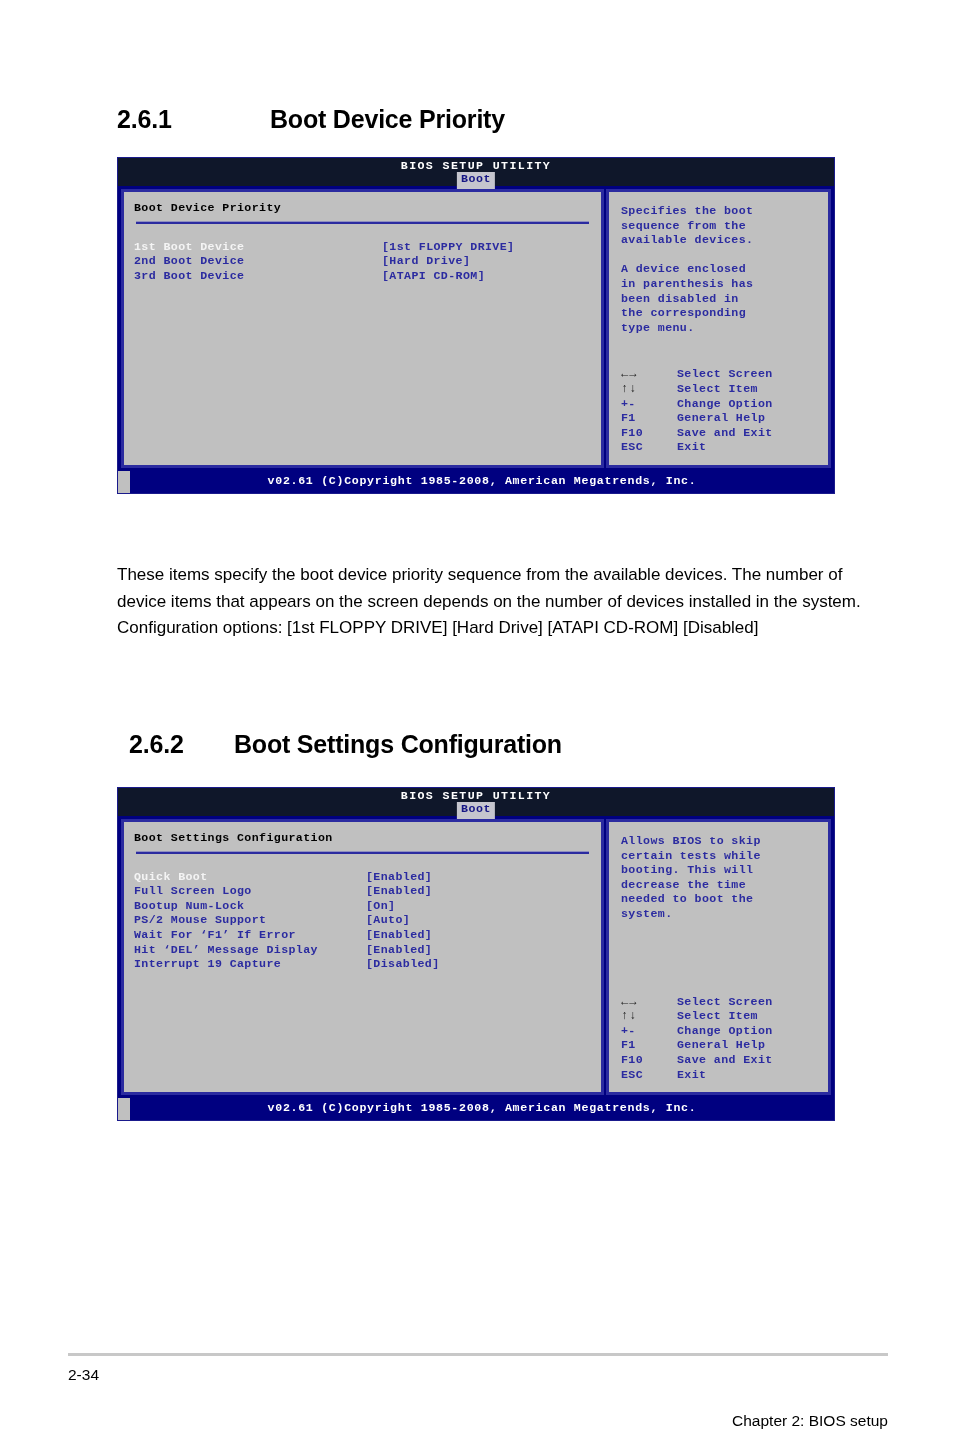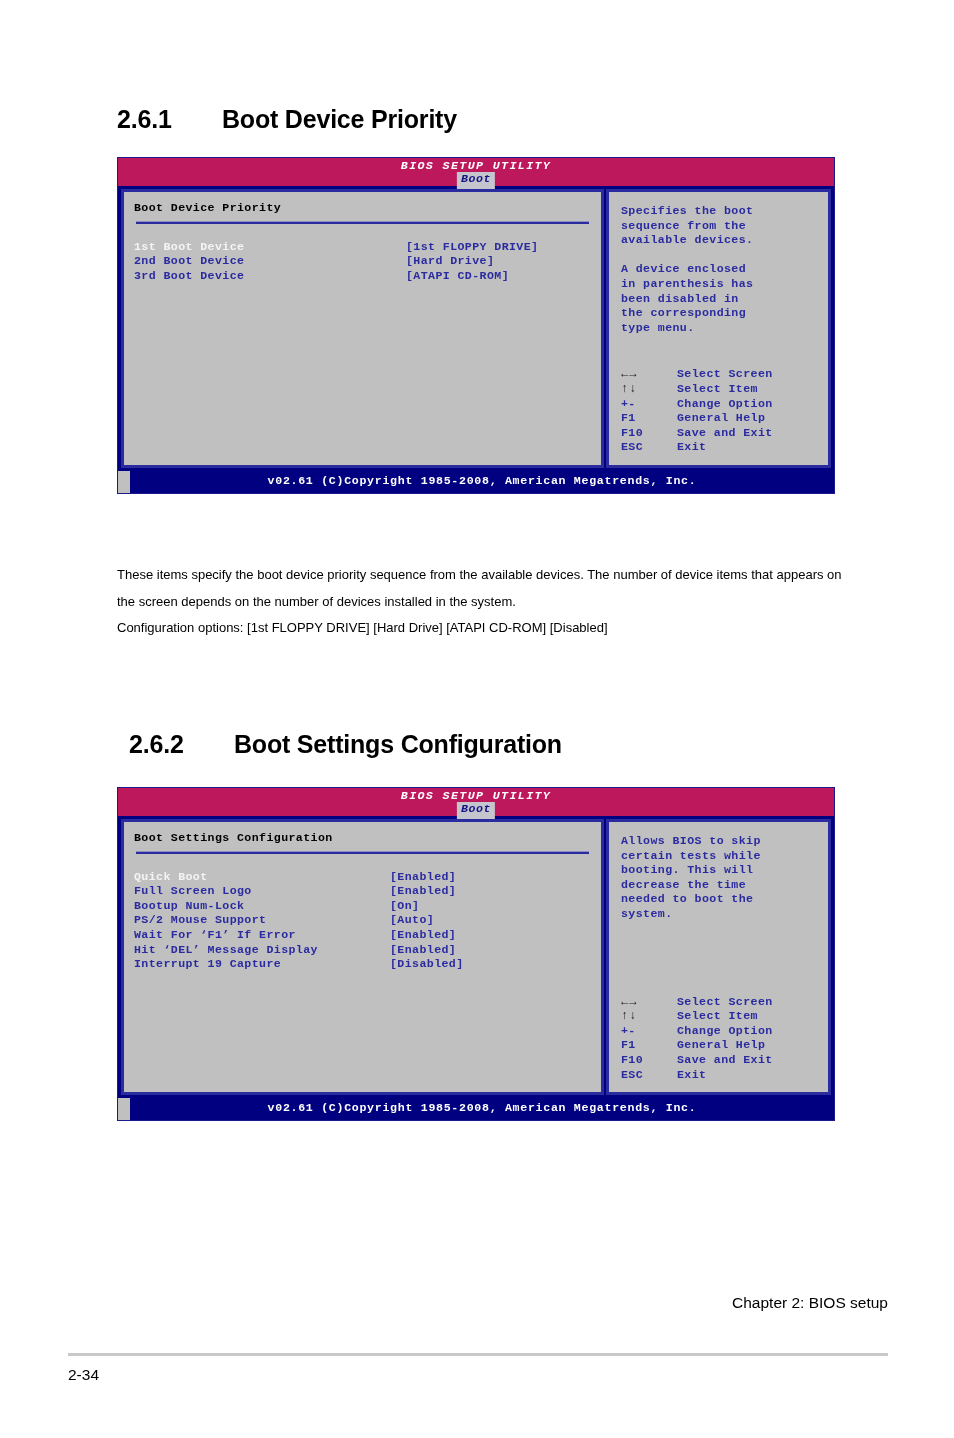--- a/index.html
+++ b/index.html
@@ -40,24 +40,23 @@
     position: absolute;
     width: 718px;
     background: #c0c0c0;
     font-family: "Liberation Mono", "DejaVu Sans Mono", monospace;
     font-size: 11.6px;
     line-height: 14.6px;
     font-weight: bold;
     border: 1px solid #1a1a8c;
   }
   .bios-titlebar {
-    background: #be185d;
+    background: #0f172a;
     height: 28px;
     position: relative;
-    font-style: italic;
   }
   .bios-title {
     position: absolute;
     top: 1px;
     left: 0; right: 0;
     text-align: center;
     color: #ffffff;
     letter-spacing: 1.4px;
     font-size: 11.6px;
   }
@@ -102,21 +101,20 @@
     height: 3px;
     background: #2b2ba0;
     border-top: 1px solid #8f8fbf;
     margin: 0 2px 16px 2px;
   }
   .opt-row {
     display: flex;
     color: #2b2ba0;
     letter-spacing: 0.4px;
     white-space: pre;
-    gap: 24px;
   }
   .opt-row.selected .opt-label { color: #f4f4f4; }
   .opt-label { flex: none; }
   .opt-value { flex: none; }
 
   
   .help-p { color: #2b2ba0; letter-spacing: 0.4px; white-space: pre-line; }
   .help-gap { height: 14.6px; }
 
   .legend {
@@ -151,49 +149,49 @@
   }
 
   
   .body-head {
     position: absolute;
     font-weight: bold;
     font-size: 20px;
   }
   .body-text {
     position: absolute;
-    font-size: 13px;
+    font-size: 17px;
     line-height: 26.5px;
     width: 745px;
   }
 
   
   .foot-rule {
     position: absolute;
     left: 68px; top: 1353px;
     width: 820px; height: 3px;
     background: #c8c8c8;
   }
   .foot-left {
     position: absolute;
     left: 68px; top: 1366px;
     font-size: 15.5px;
   }
   .foot-right {
     position: absolute;
-    right: 66px; top: 1294px;
+    right: 66px; top: 1412px;
     font-size: 15.5px;
   }
 </style>
 </head>
 <body>
 
 <div class="page">
 
-  <div class="sec-heading" style="left:117px; top:105px;">
+  <div class="sec-heading" style="left:117px; top:105px;gap:48px;">
     <span class="sec-num">2.6.1</span>
     <span class="sec-title">Boot Device Priority</span>
   </div>
 
   <div class="bios" style="left:117px; top:157px;">
     <div class="bios-titlebar">
       <div class="bios-title">BIOS SETUP UTILITY</div>
       <div class="bios-tab">Boot</div>
     </div>
     <div class="bios-body">

